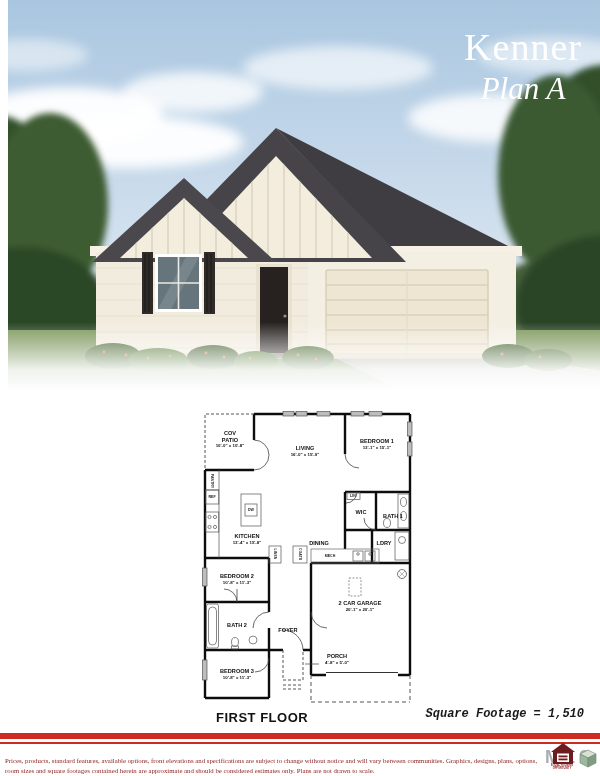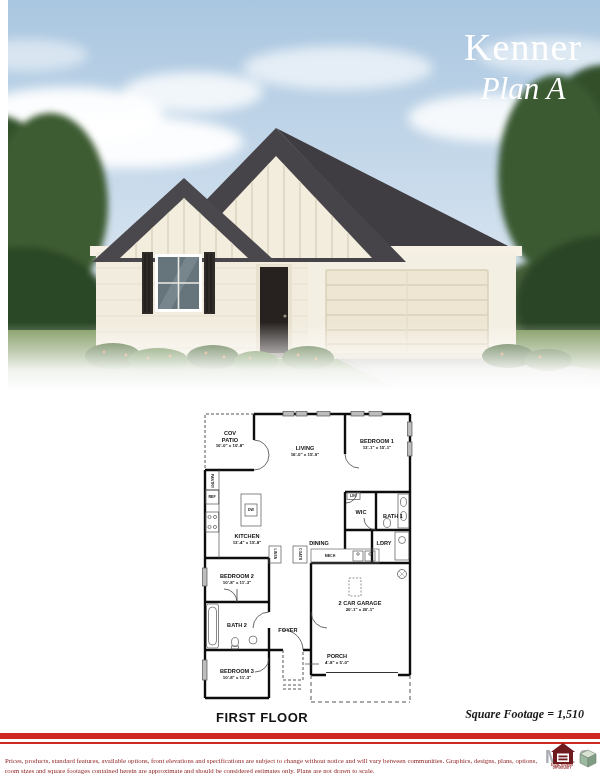--- a/index.html
+++ b/index.html
@@ -14,21 +14,21 @@
   
   .plan{position:absolute;left:197px;top:406px;width:222px;height:330px;}
   .plan svg{position:absolute;left:0;top:0;}
   .room{position:absolute;transform:translate(-50%,-50%);text-align:center;font-weight:bold;color:#111;line-height:1.2;white-space:nowrap;}
   .room .nm{font-size:5.6px;}
   .room .dm{font-size:4.4px;}
   .room.wrap .nm{white-space:normal;width:27px;margin:0 auto;}
   .tiny{position:absolute;transform:translate(-50%,-50%);font-size:3.6px;font-weight:bold;color:#222;white-space:nowrap;}
   .vert{writing-mode:vertical-rl;}
   .first-floor{position:absolute;left:2px;top:304px;font-size:13px;font-weight:bold;color:#111;letter-spacing:.5px;white-space:nowrap;margin-left:17px;}
-  .sqft{position:absolute;right:16px;top:707px;font-family:Liberation Serif, serif;font-style:italic;font-weight:bold;font-size:12px;color:#1a1a1a;}
+  .sqft{position:absolute;right:16px;top:707px;font-family:Liberation Mono, monospace;font-style:italic;font-weight:bold;font-size:12px;color:#1a1a1a;}
 
   
   .rule{position:absolute;left:0;top:733px;width:600px;}
   .rule .r1{height:6px;background:#cf2a22;}
   .rule .r2{height:2px;background:#cf2a22;margin-top:3px;}
   .disclaimer{position:absolute;left:5px;top:749px;width:548px;font-family:"Liberation Serif",serif;font-size:6.8px;line-height:1.5;color:#8b1d1d;}
   .logo{position:absolute;right:2px;top:742px;width:54px;height:32px;}
   .logo .letters{position:absolute;left:1px;top:5px;font-weight:bold;font-size:18px;color:#a9adb3;letter-spacing:4px;}
   .logo .eh-house{position:absolute;left:6px;top:1px;}
   .logo .eh-tag{position:absolute;left:3px;top:23px;width:30px;font-size:2.6px;line-height:1.1;font-weight:bold;color:#8b1d1d;text-align:center;}

